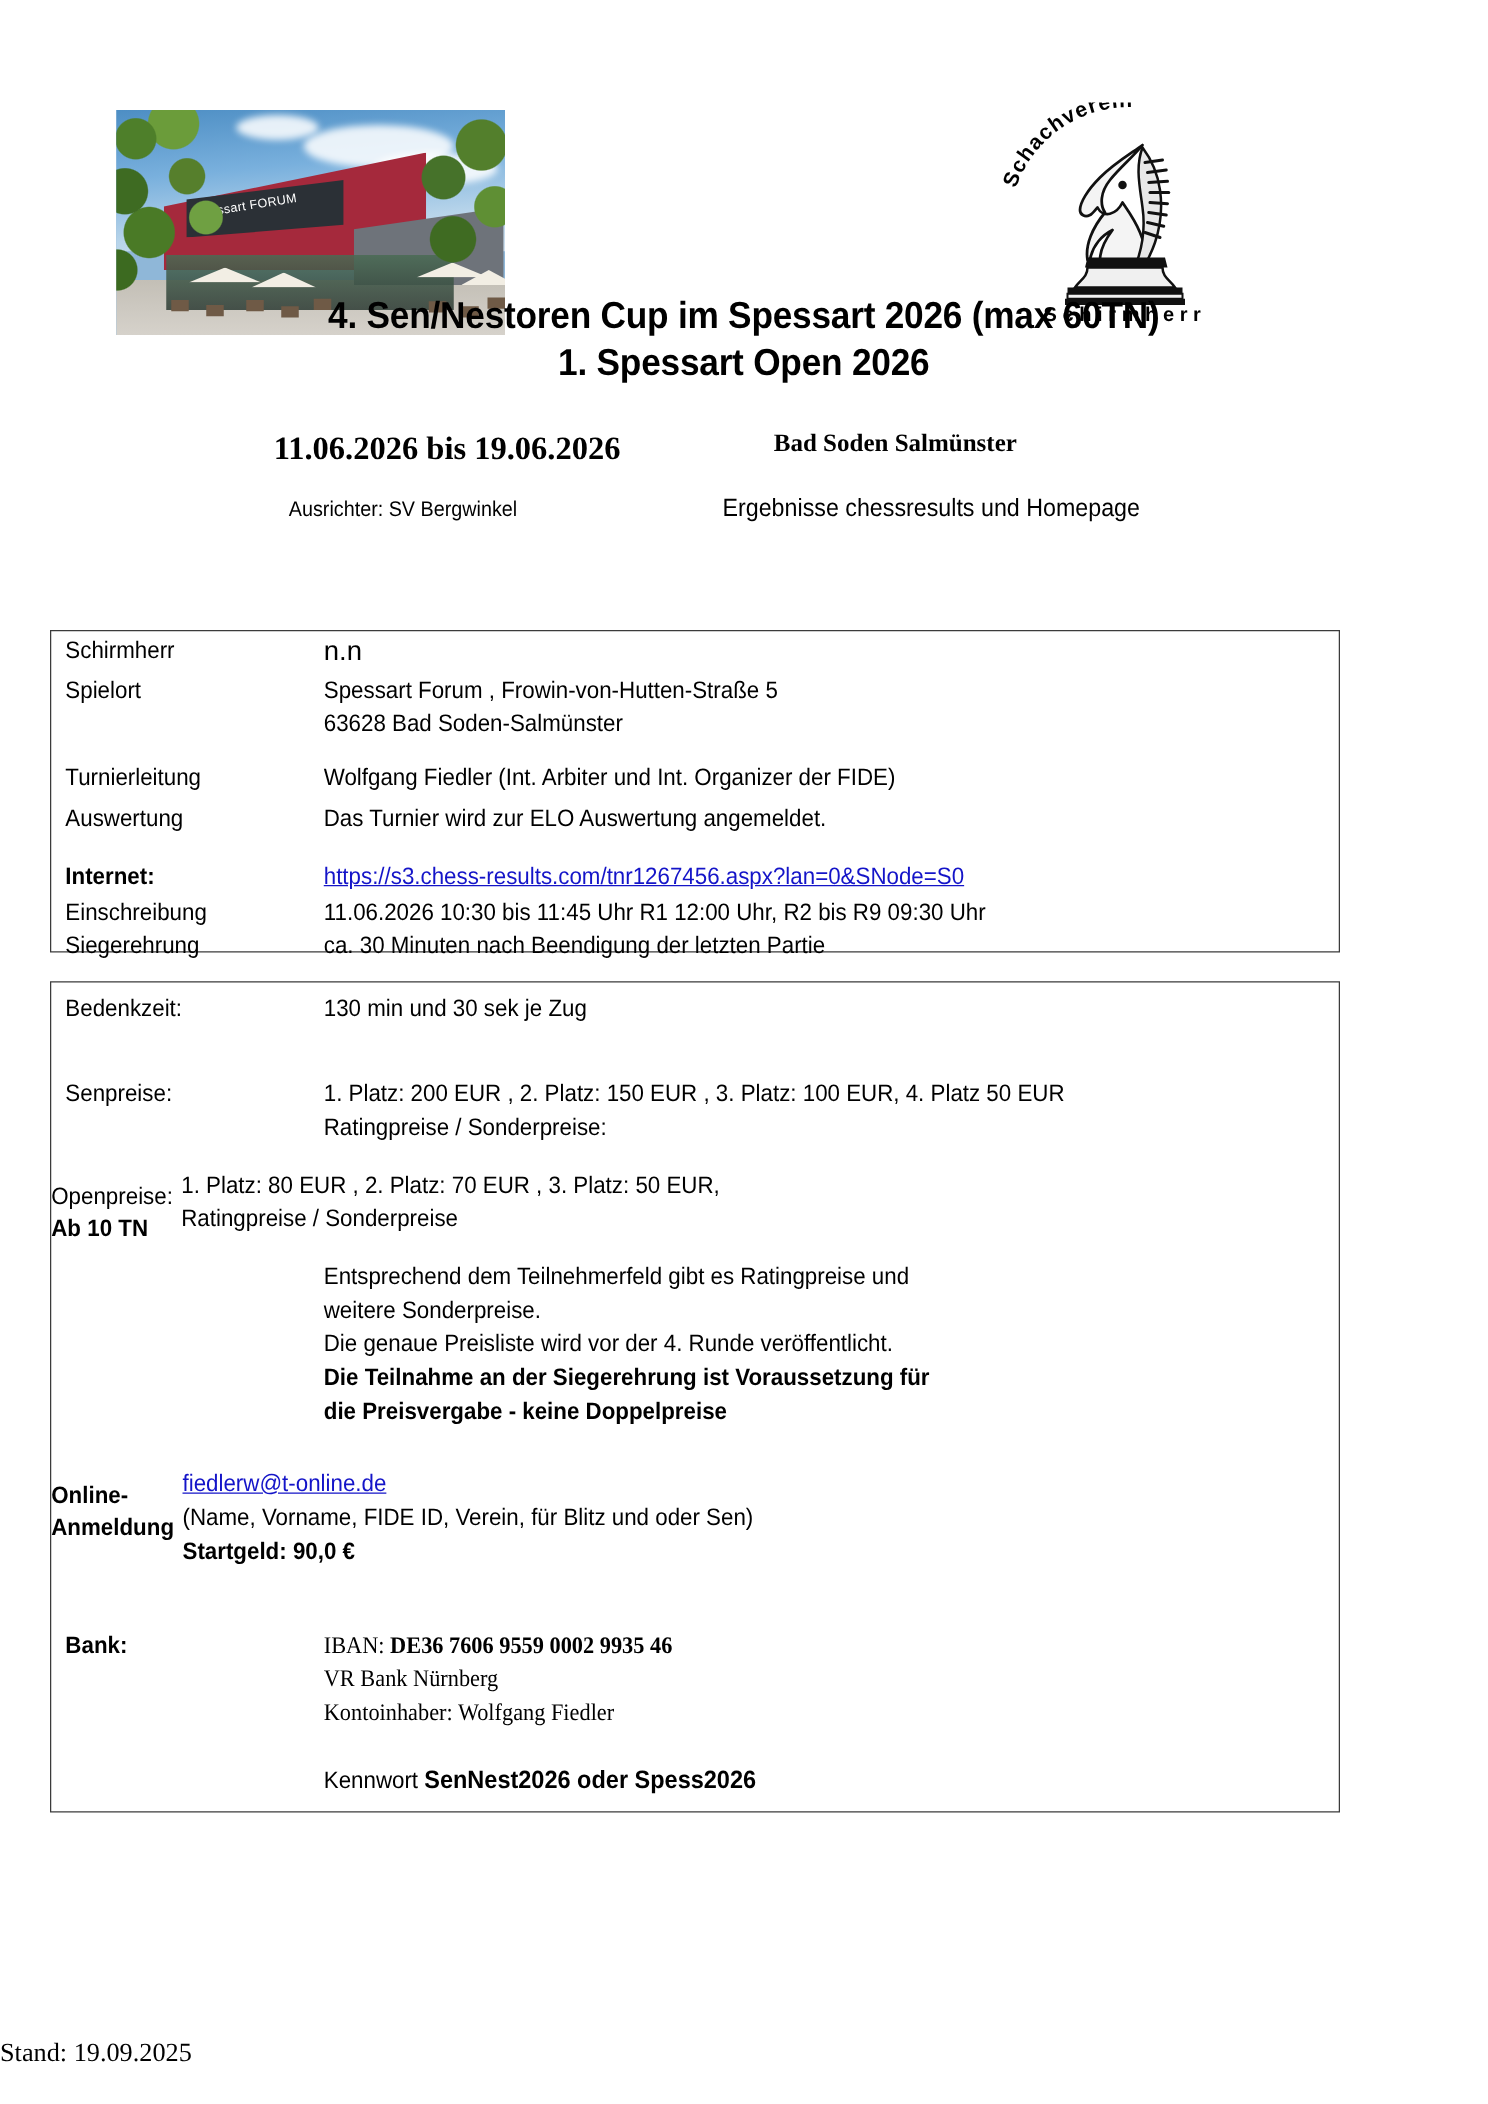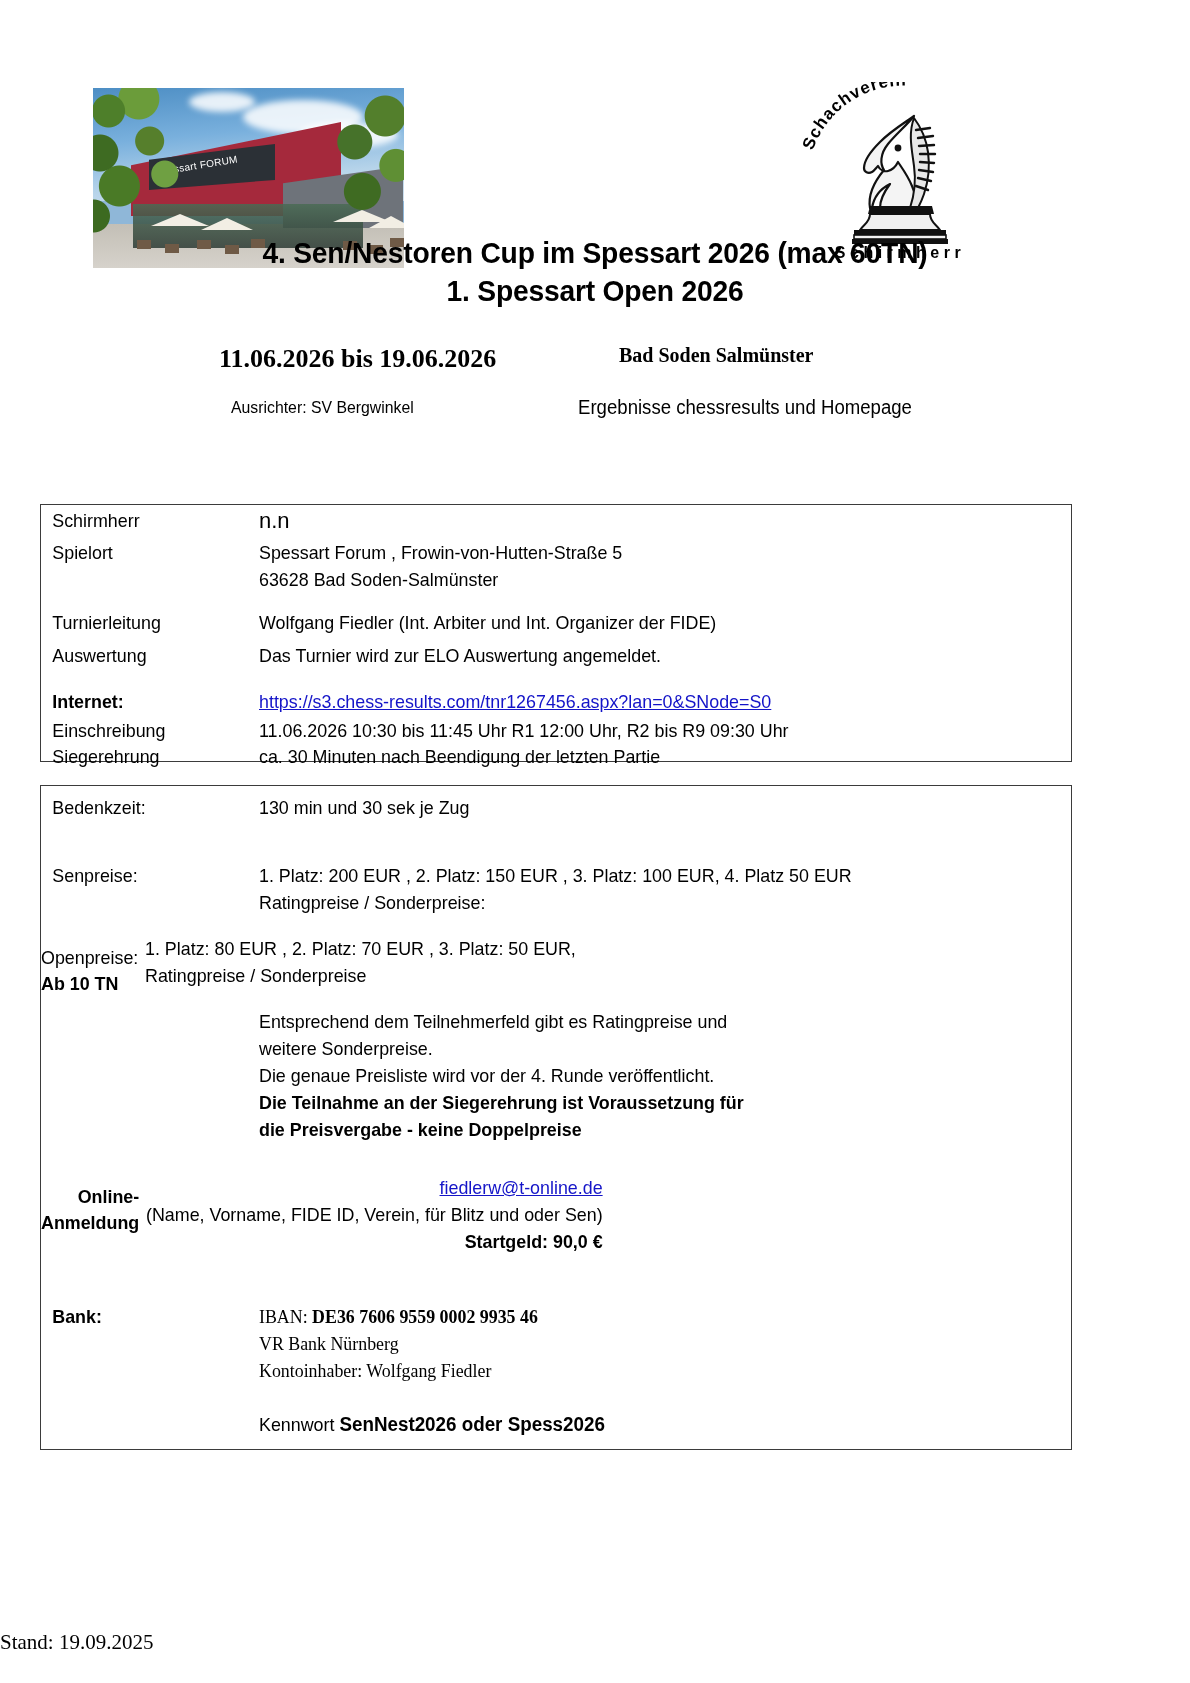--- a/index.html
+++ b/index.html
@@ -480,21 +480,21 @@
       <div class="lbl"></div>
       <div class="val-stack">
         <span>Entsprechend dem Teilnehmerfeld gibt es Ratingpreise und</span>
         <span>weitere Sonderpreise.</span>
         <span>Die genaue Preisliste wird vor der 4. Runde veröffentlicht.</span>
         <span class="bold">Die Teilnahme an der Siegerehrung ist Voraussetzung für</span>
         <span class="bold">die Preisvergabe - keine Doppelpreise</span>
       </div>
     </div>
 
-    <div class="row" style="top:388px;text-align:right;">
+    <div class="row" style="top:388px;">
       <div class="lbl-stack">
         <span class="bold">Online-</span>
         <span class="bold">Anmeldung</span>
       </div>
       <div class="val-stack">
         <span><span class="link">fiedlerw@t-online.de</span></span>
         <span>(Name, Vorname, FIDE ID, Verein, für Blitz und oder Sen)</span>
         <span class="bold">Startgeld: 90,0 €</span>
       </div>
     </div>

